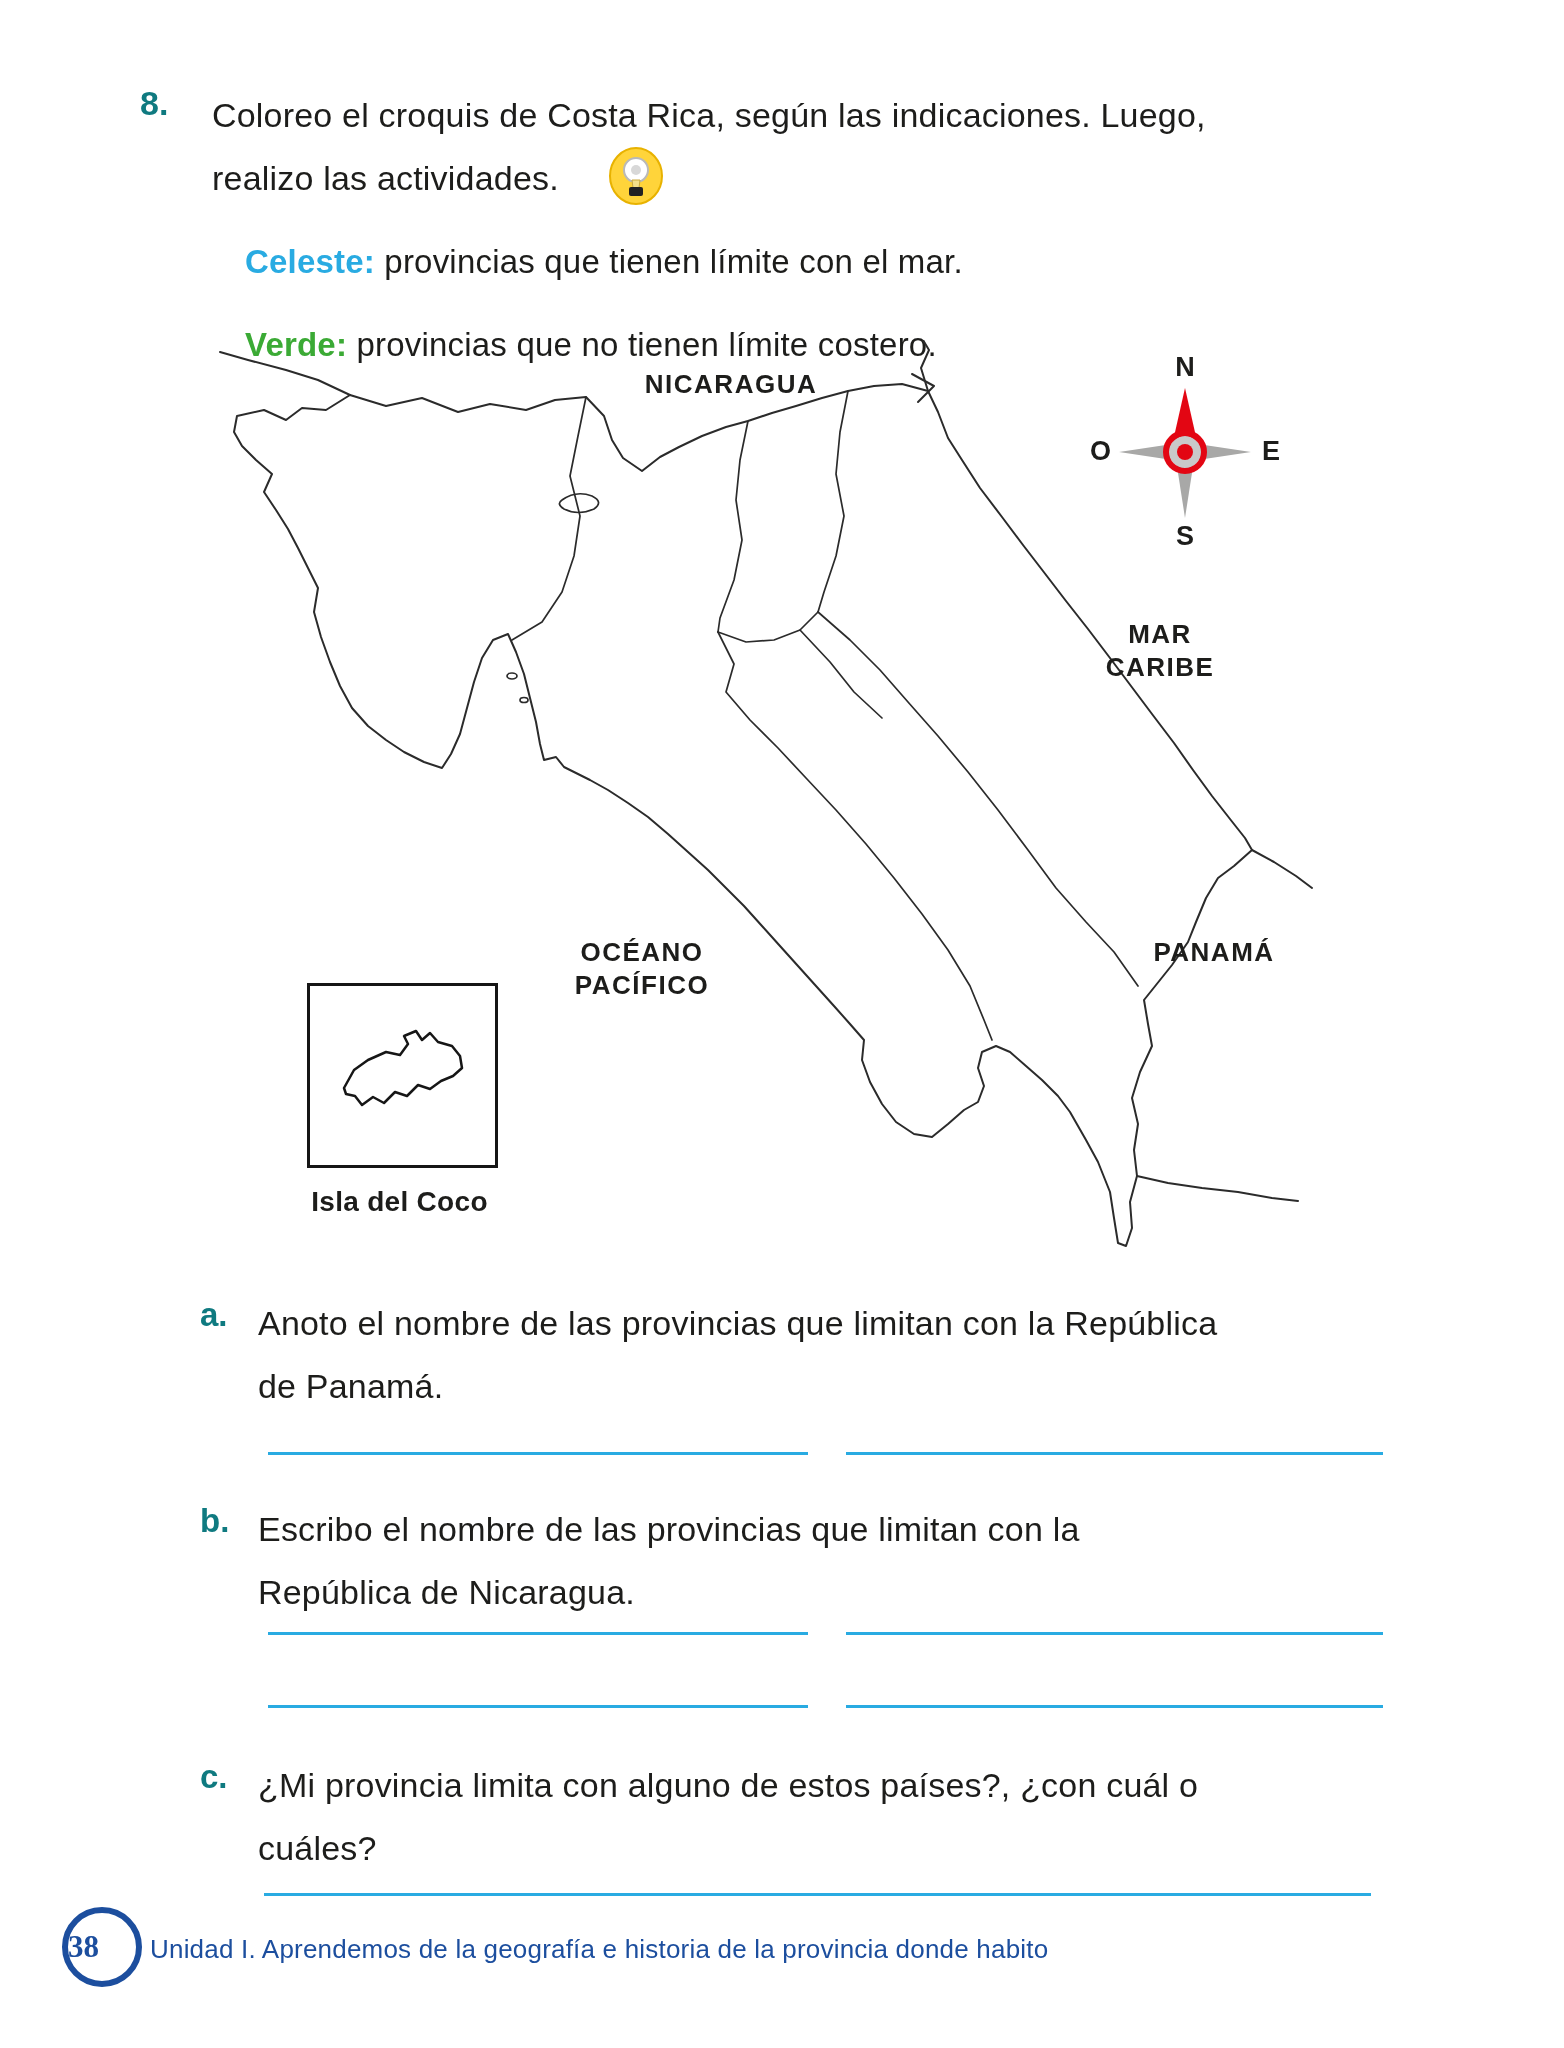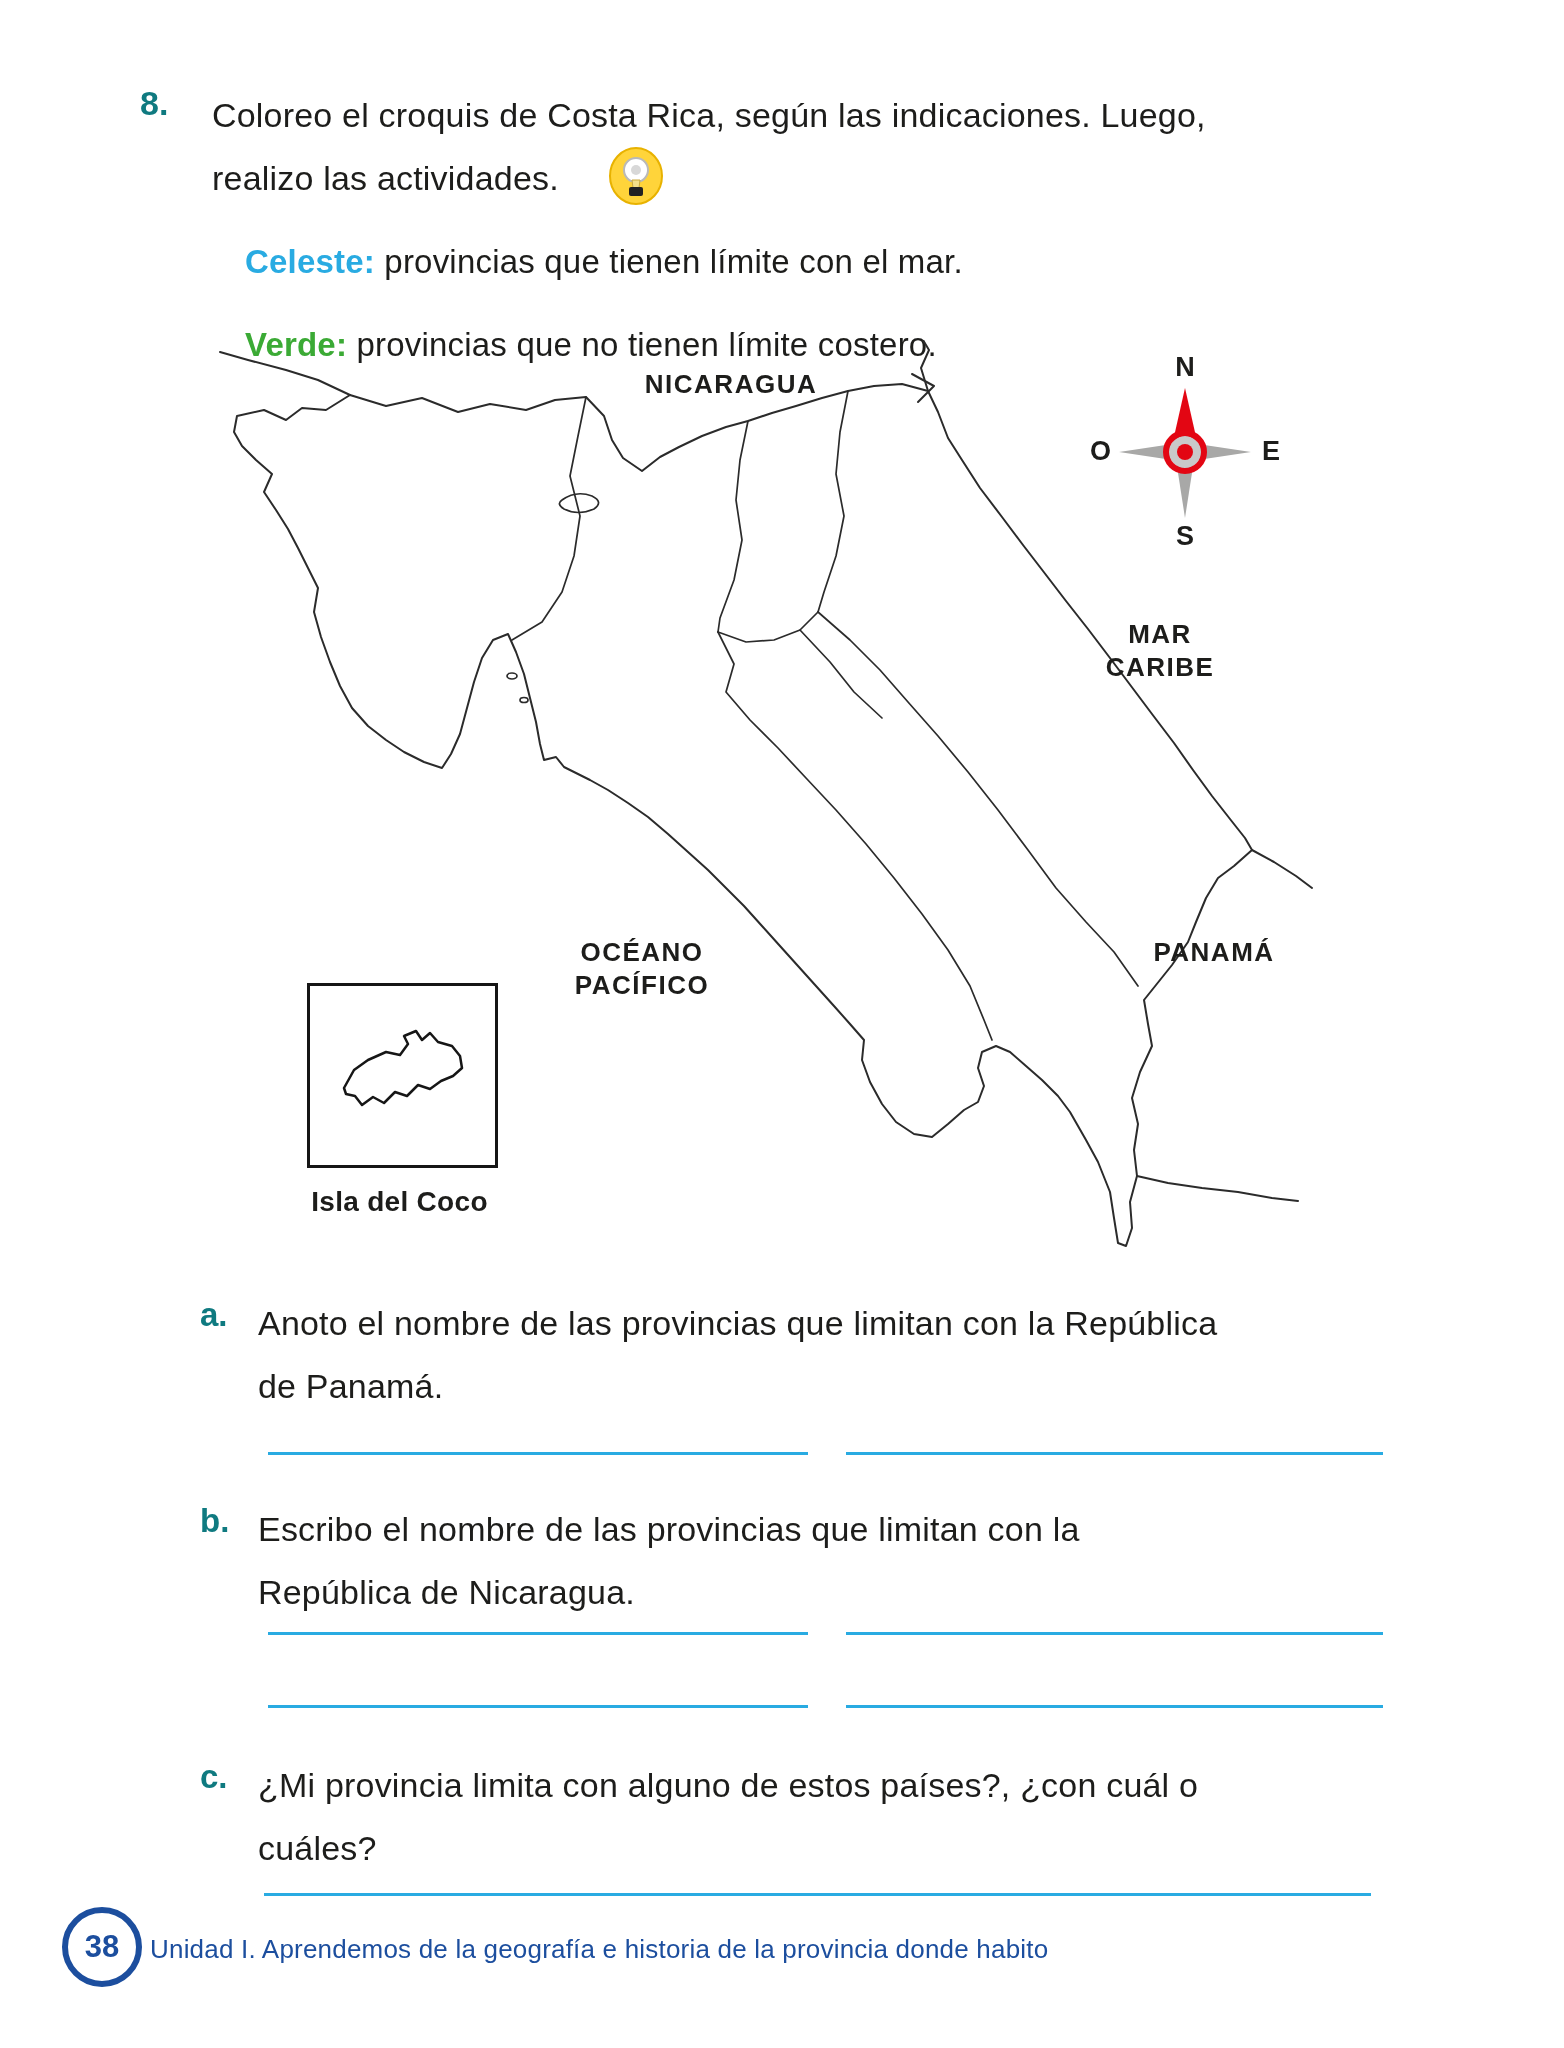--- a/index.html
+++ b/index.html
@@ -21,21 +21,21 @@
   .compass-letter{font-weight:bold;font-size:27px;color:#1d1d1b;}
   
   .inset-box{border:3px solid #161616;background:#fff;}
   .inset-caption{font-weight:bold;font-size:28px;text-align:center;letter-spacing:.3px;}
   
   .q-marker{font-weight:bold;font-size:33px;color:var(--accent_teal);}
   .q-text{font-size:34px;line-height:63px;letter-spacing:.2px;}
   .blank{height:0;border-bottom:3px solid var(--line_blue);}
   
   .page-circle{width:68px;height:68px;border:6px solid var(--footer_blue);border-radius:50%;
-               display:flex;align-items:center;justify-content:center;background:#fff;}
+               display:flex;align-items:center;justify-content:flex-start;background:#fff;font-family:Liberation Serif, serif;}
   .page-circle span{font-weight:bold;font-size:31px;color:var(--footer_blue);}
   .footer-text{font-weight:normal;font-size:26px;color:var(--footer_blue);letter-spacing:.2px;}
   svg{display:block;}
 </style>
 </head>
 <body>
 
 <div id="page">
 
   <div class="abs ex-num" style="left:140px;top:84px;">8.</div>

